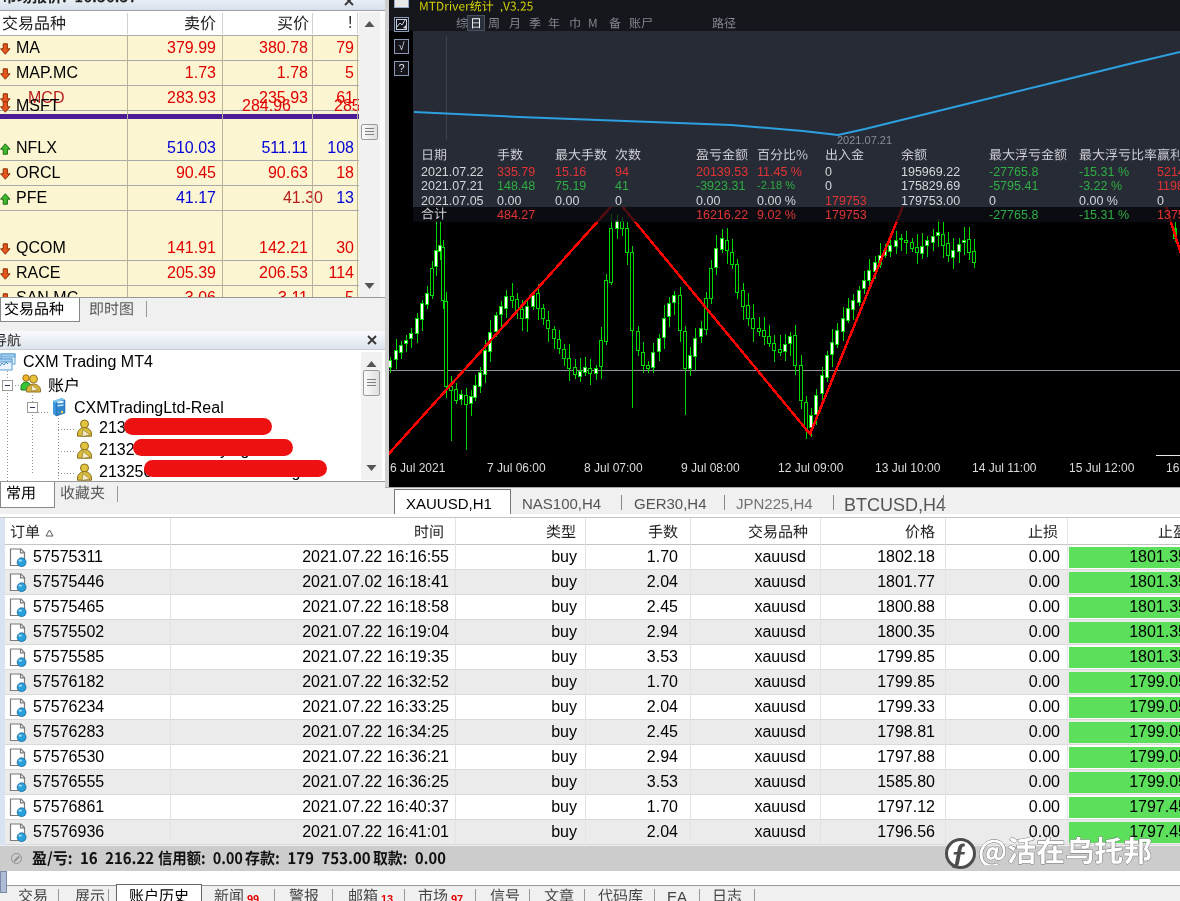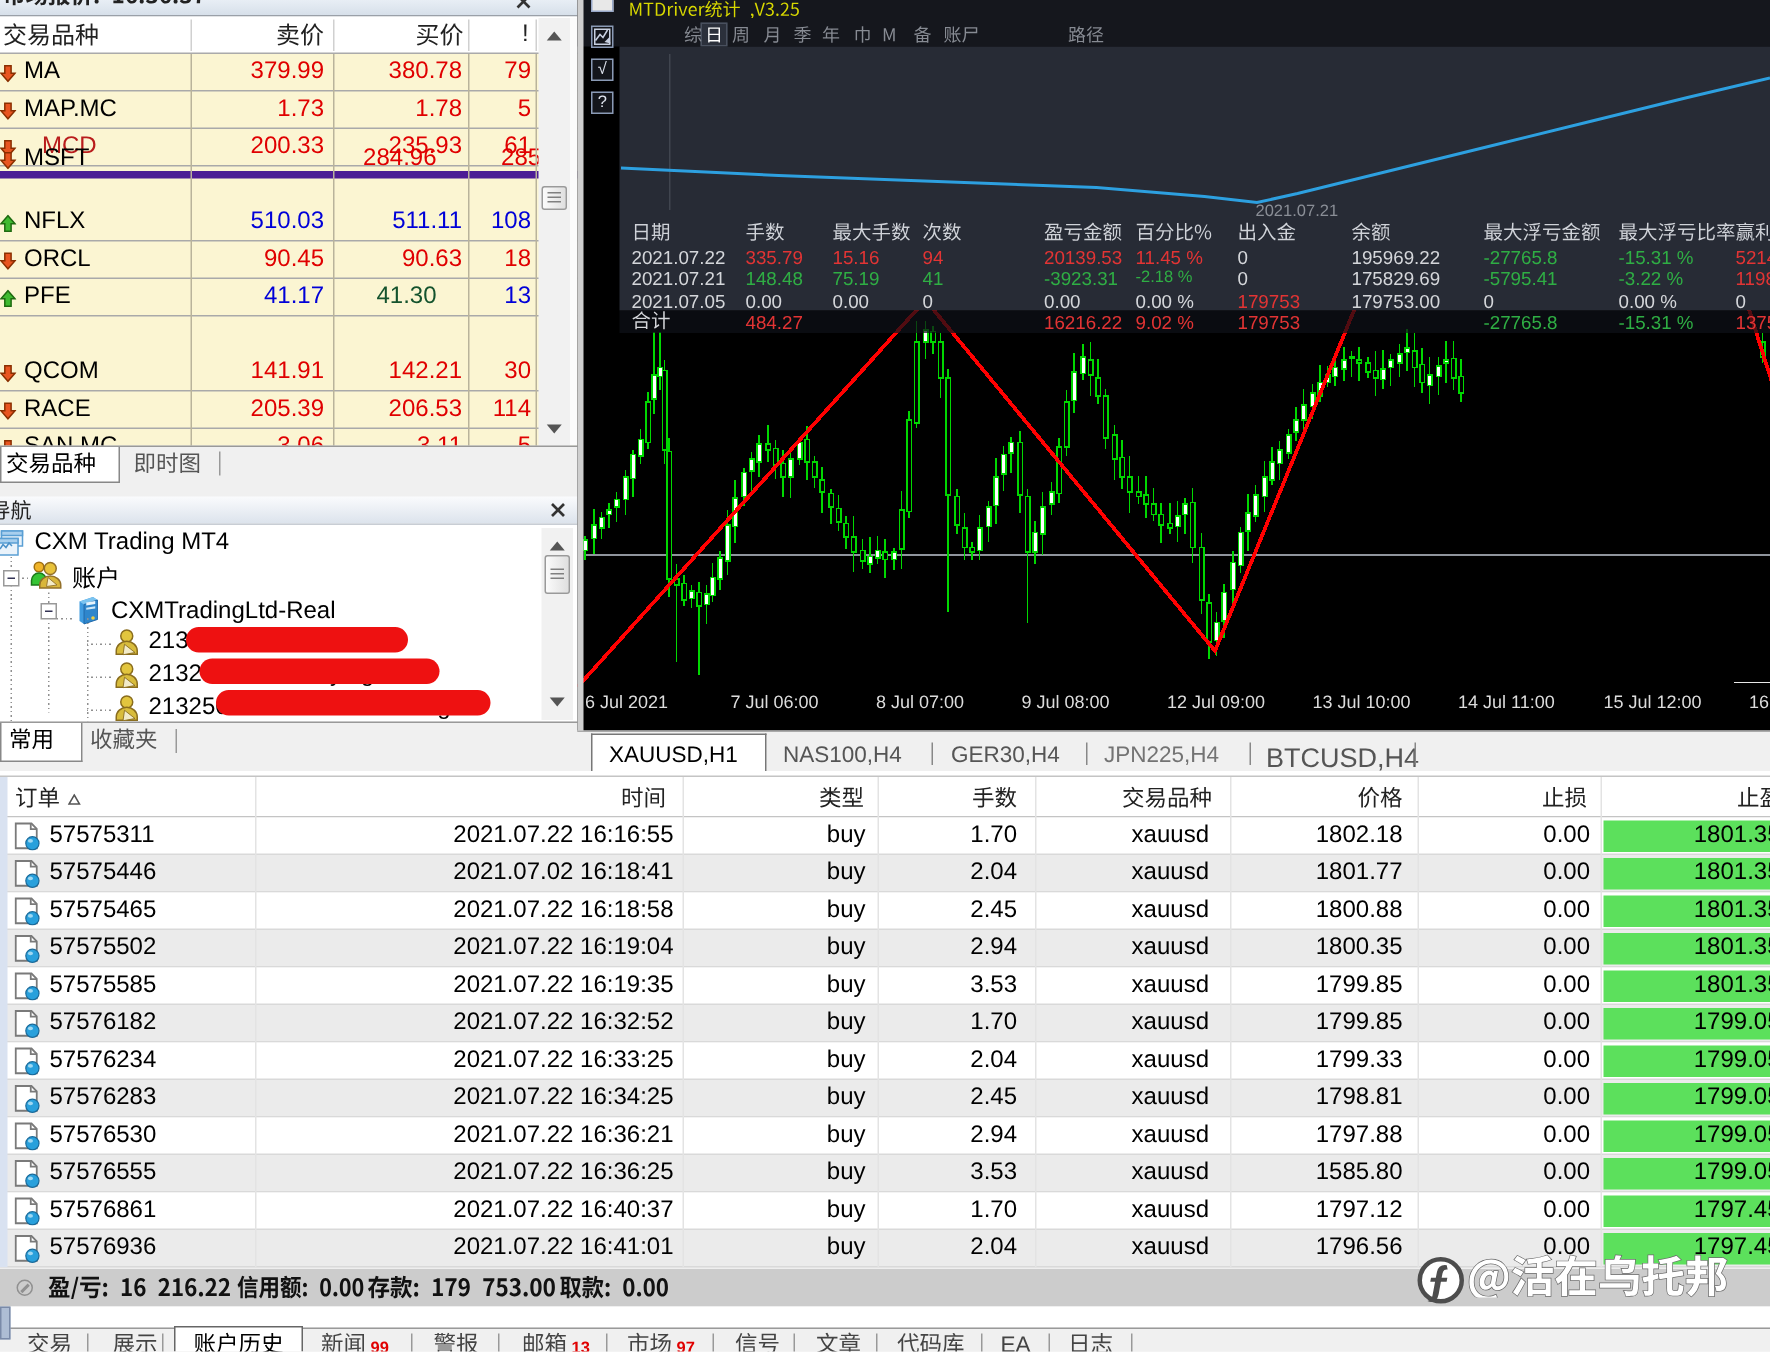--- a/index.html
+++ b/index.html
@@ -76,21 +76,21 @@
       <div class="a r" style="right:77px;top:3px;color:#e00000">1.78</div>
       <div class="a r" style="right:31px;top:3px;color:#e00000">5</div>
     </div>
     <div class="a" style="left:0;top:50px;width:385px;height:25px;border-bottom:1px solid #a9a9a9;font-size:16px">
       <div class="a" style="left:0;top:7px">
         <svg width="11" height="12" viewBox="0 0 11 12">
           <path d="M3.2 0.8 h4.2 v5 h2.6 l-4.7 5.4 -4.7 -5.4 h2.6 z" fill="#e85520" stroke="#8a2f00" stroke-width="1"></path>
         </svg>
       </div>
       <div class="a" style="left:28px;top:3px;color:#b91c1c">MCD</div>
-      <div class="a r" style="right:169px;top:3px;color:#e00000">200.33</div>
+      <div class="a r" style="right:169px;top:3px;color:#e00000">283.93</div>
       <div class="a r" style="right:77px;top:3px;color:#e00000">235.93</div>
       <div class="a r" style="right:31px;top:3px;color:#e00000">61</div>
     </div>
     <div class="a" style="left:0;top:58px;width:460px;height:25px;border-bottom:5px solid #4c1d95;font-size:16px">
       <div class="a" style="left:0;top:7px">
         <svg width="11" height="12" viewBox="0 0 11 12">
           <path d="M3.2 0.8 h4.2 v5 h2.6 l-4.7 5.4 -4.7 -5.4 h2.6 z" fill="#e85520" stroke="#8a2f00" stroke-width="1"></path>
         </svg>
       </div>
       <div class="a" style="left:16px;top:3px;color:#000">MSFT</div>
@@ -121,21 +121,21 @@
       <div class="a r" style="right:31px;top:3px;color:#e00000">18</div>
     </div>
     <div class="a" style="left:0;top:150px;width:385px;height:25px;border-bottom:1px solid #a9a9a9;font-size:16px">
       <div class="a" style="left:0;top:7px">
         <svg width="11" height="12" viewBox="0 0 11 12">
           <path d="M3.2 11.2 h4.2 v-5 h2.6 l-4.7 -5.4 -4.7 5.4 h2.6 z" fill="#3fba30" stroke="#1e6a10" stroke-width="1"></path>
         </svg>
       </div>
       <div class="a" style="left:16px;top:3px;color:#000">PFE</div>
       <div class="a r" style="right:169px;top:3px;color:#0000d8">41.17</div>
-      <div class="a r" style="right:94px;top:3px;color:#14532d">41.30</div>
+      <div class="a r" style="right:62px;top:3px;color:#b91c1c">41.30</div>
       <div class="a r" style="right:31px;top:3px;color:#0000d8">13</div>
     </div>
     <div class="a" style="left:0;top:200px;width:385px;height:25px;border-bottom:1px solid #a9a9a9;font-size:16px">
       <div class="a" style="left:0;top:7px">
         <svg width="11" height="12" viewBox="0 0 11 12">
           <path d="M3.2 0.8 h4.2 v5 h2.6 l-4.7 5.4 -4.7 -5.4 h2.6 z" fill="#e85520" stroke="#8a2f00" stroke-width="1"></path>
         </svg>
       </div>
       <div class="a" style="left:16px;top:3px;color:#000">QCOM</div>
       <div class="a r" style="right:169px;top:3px;color:#e00000">141.91</div>

